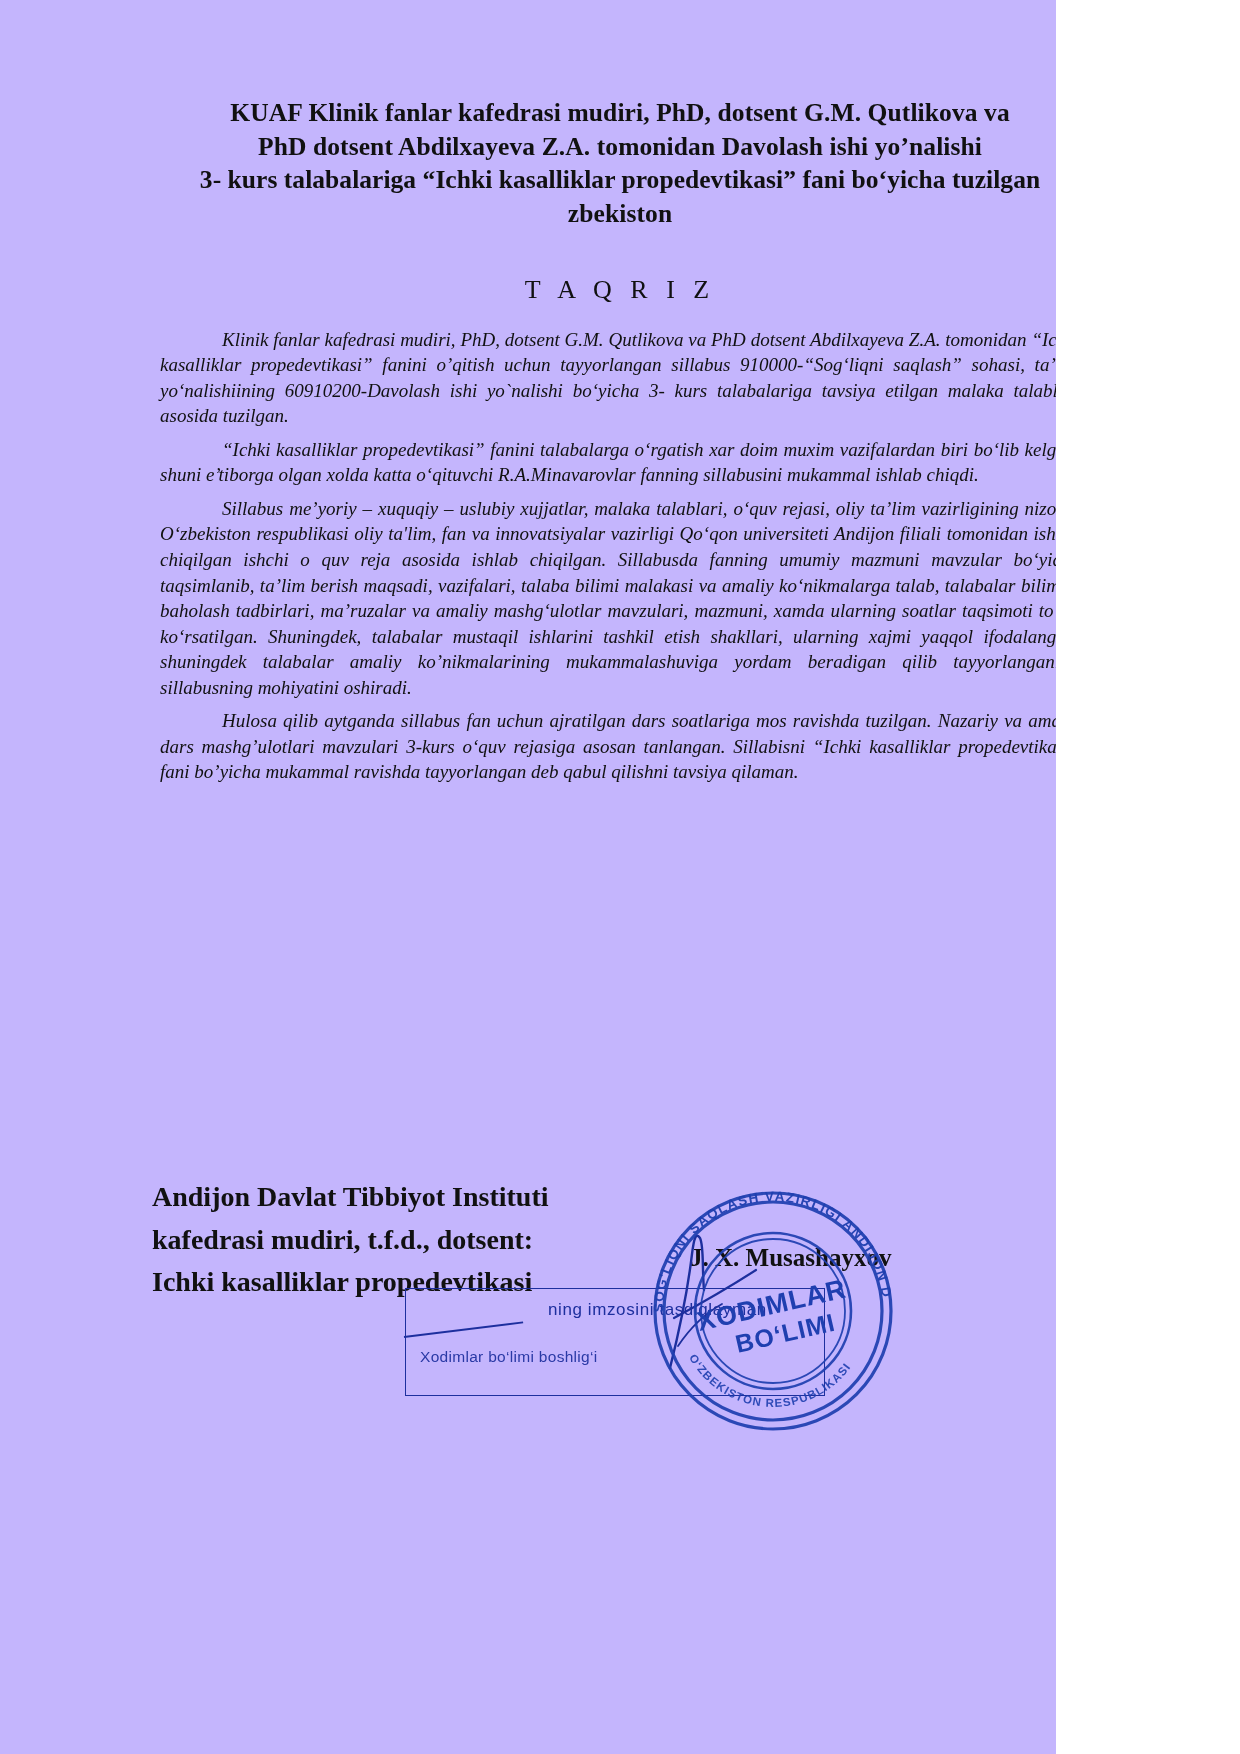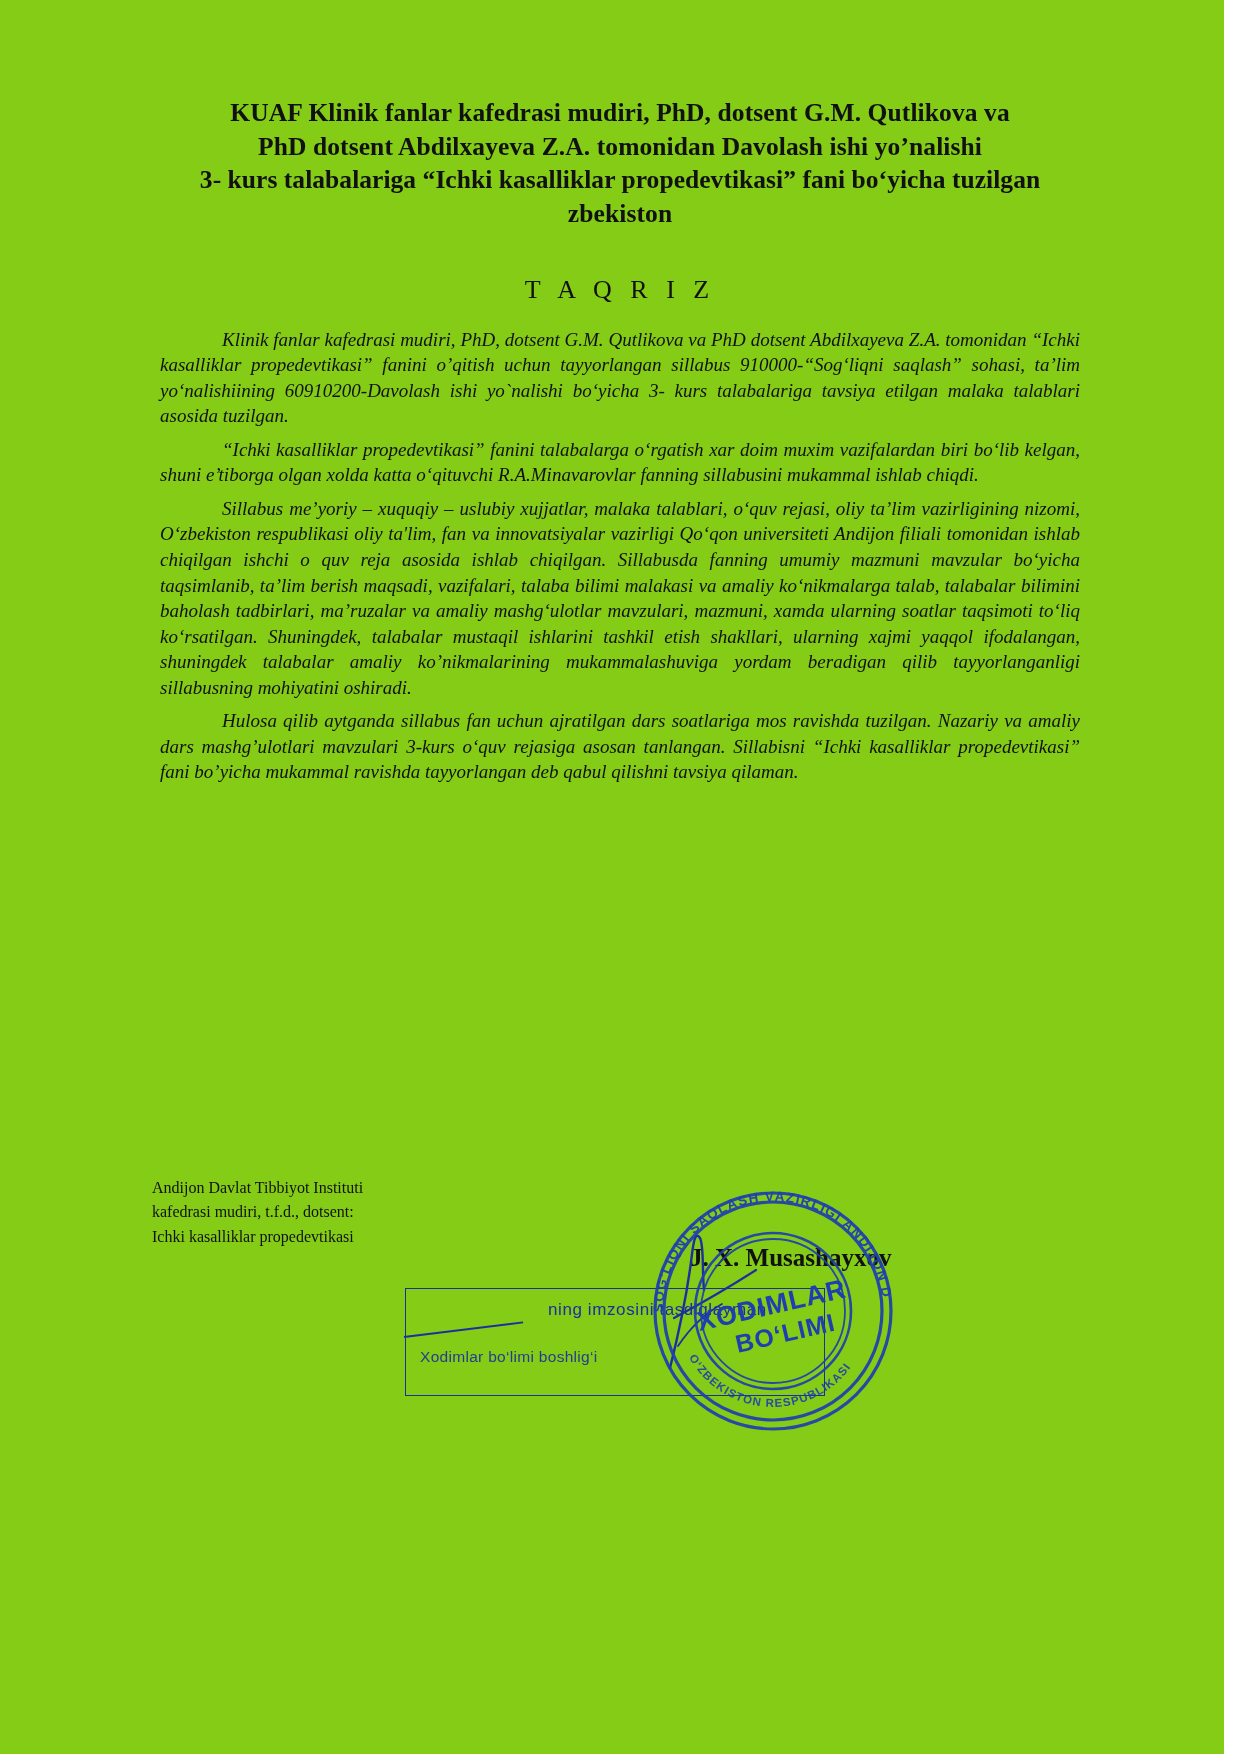--- a/index.html
+++ b/index.html
@@ -2,23 +2,23 @@
 <html><head>
 <meta charset="utf-8">
 <style>
   html, body {
     margin: 0;
     padding: 0;
     background: #ffffff;
   }
   .page {
     position: relative;
-    width: 1224px;
+    width: 1056px;
     height: 1754px;
-    background: #84cc16;
+    background: #c4b5fd;
     overflow: hidden;
     font-family: "Liberation Serif", "DejaVu Serif", serif;
     color: #111111;
   }
   .content {
     position: absolute;
     left: 152px;
     top: 96px;
     width: 936px;
   }
@@ -51,22 +51,22 @@
     text-indent: 62px;
     text-justify: inter-word;
     hyphens: none;
     font-style: italic;
   }
   .signature {
     position: absolute;
     left: 152px;
     top: 1176px;
     width: 940px;
-    font-weight: normal;
-    font-size: 16px;
+    font-weight: bold;
+    font-size: 28px;
     line-height: 1.52;
   }
   .sig-row {
     position: relative;
     white-space: nowrap;
   }
   .sig-name {
     position: absolute;
     left: 690px;
     top: 1244px;

